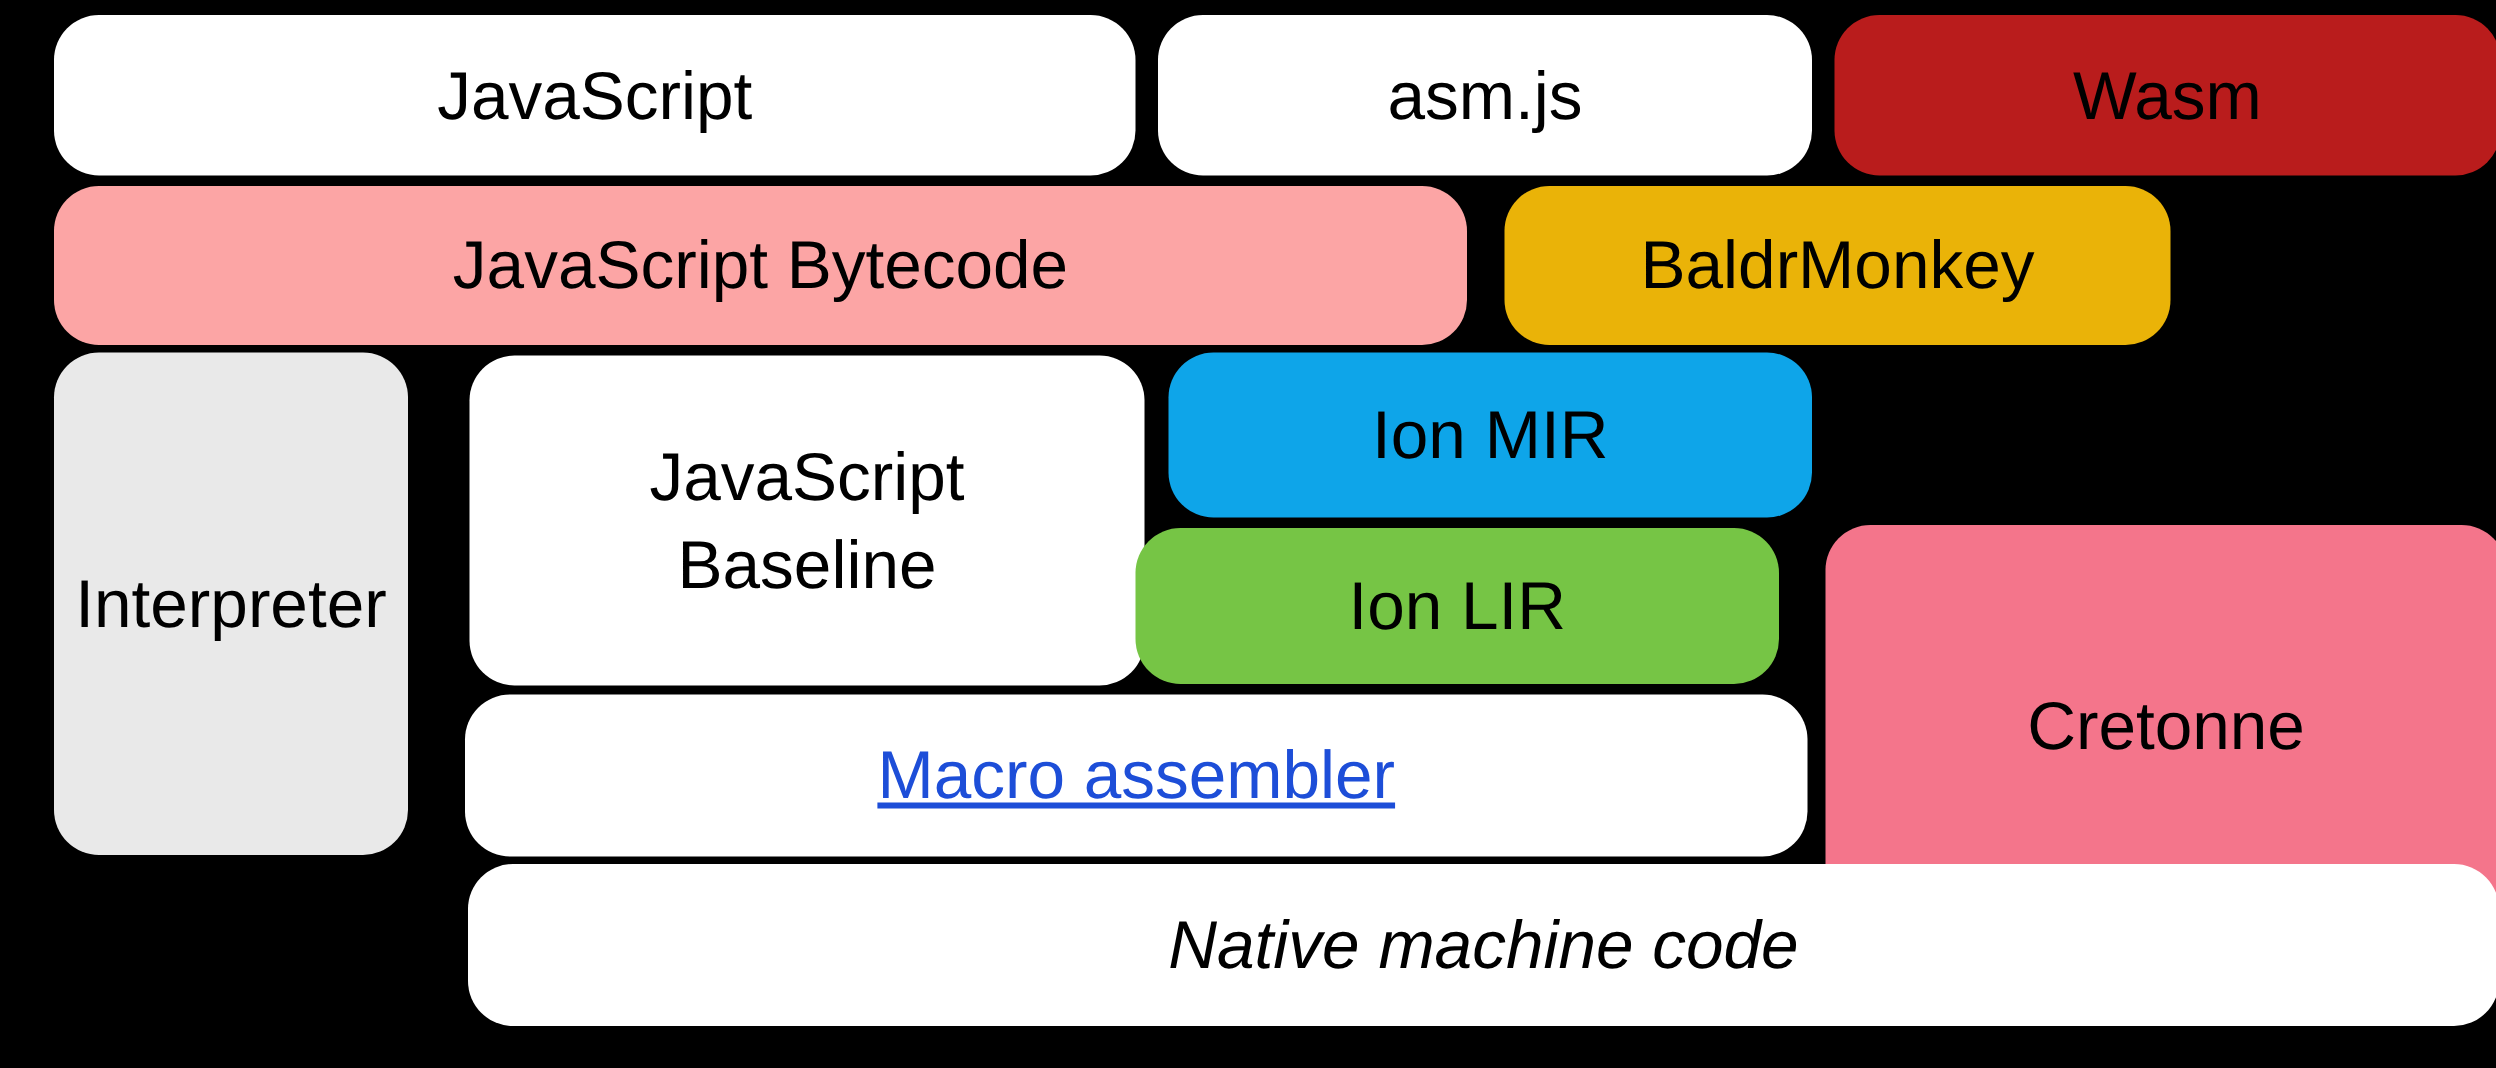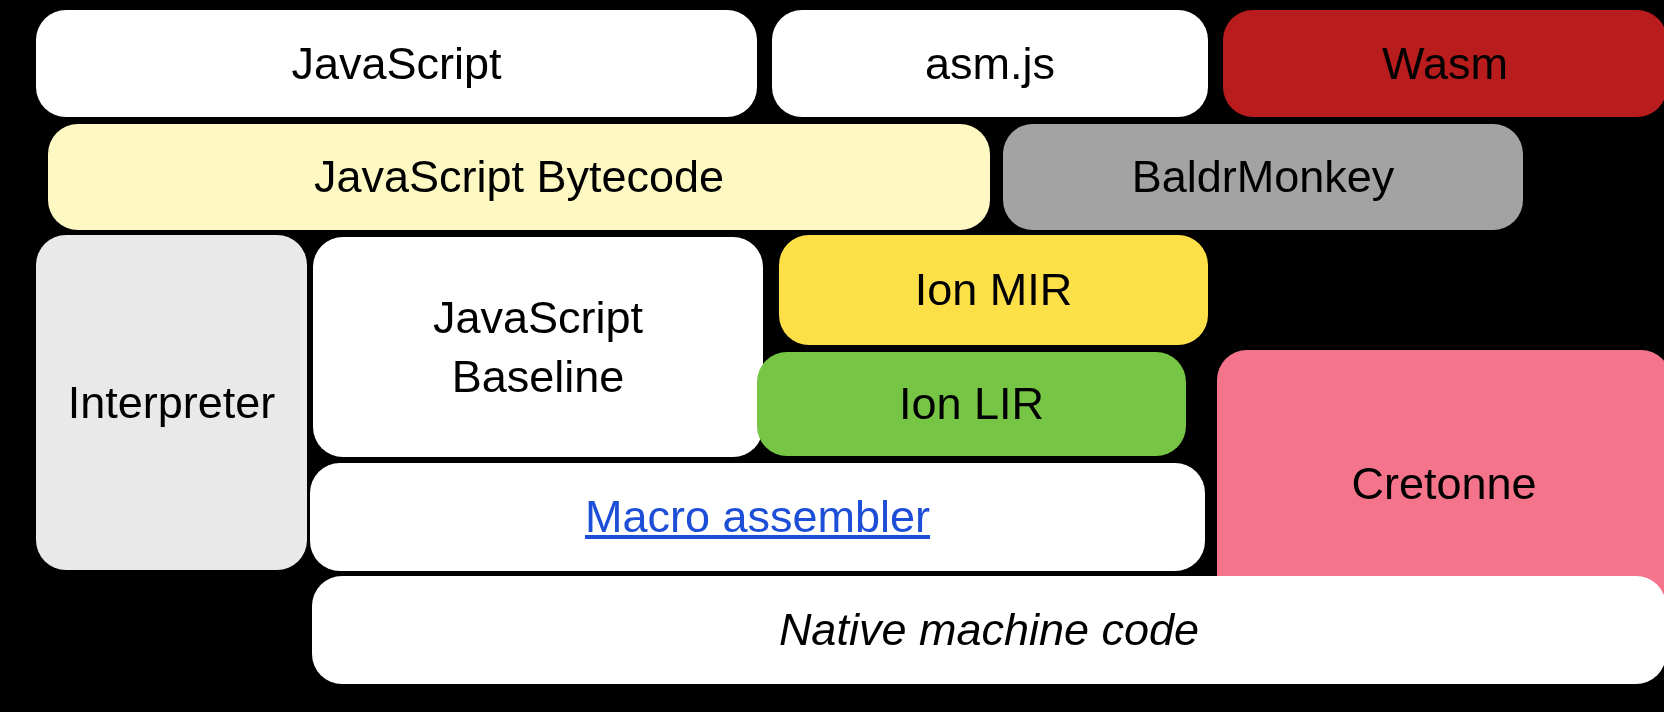--- a/index.html
+++ b/index.html
@@ -39,34 +39,34 @@
   <div>
       <div class="node" style="left: 16px; top: 10px; width: 721px; height: 107px; background: rgb(255, 255, 255);">
         <span class="node-label" style="color: rgb(0, 0, 0);">JavaScript</span>
       </div>
       <div class="node" style="left: 752px; top: 10px; width: 436px; height: 107px; background: rgb(255, 255, 255); align-items: center;">
         <span class="node-label" style="color: rgb(0, 0, 0);">asm.js</span>
       </div>
       <div class="node" style="left: 1203px; top: 10px; width: 444px; height: 107px; background: #b91c1c;">
         <span class="node-label" style="color: rgb(0, 0, 0);">Wasm</span>
       </div>
-      <div class="node" style="left: 28px; top: 124px; width: 942px; height: 106px; background: #fef9c3;">
+      <div class="node" style="left: 16px; top: 124px; width: 942px; height: 106px; background: #fca5a5;">
         <span class="node-label" style="color: rgb(0, 0, 0);">JavaScript Bytecode</span>
       </div>
-      <div class="node" style="left: 983px; top: 124px; width: 520px; height: 106px; background: #a3a3a3;">
+      <div class="node" style="left: 983px; top: 124px; width: 444px; height: 106px; background: #eab308;">
         <span class="node-label" style="color: rgb(0, 0, 0);">BaldrMonkey</span>
       </div>
-      <div class="node" style="left: 16px; top: 235px; width: 271px; height: 335px; background: rgb(233, 233, 233);">
+      <div class="node" style="left: 16px; top: 235px; width: 236px; height: 335px; background: rgb(233, 233, 233);">
         <span class="node-label" style="color: rgb(0, 0, 0);">Interpreter</span>
       </div>
       <div class="node" style="left: 293px; top: 237px; width: 450px; height: 220px; background: rgb(255, 255, 255);">
         <span class="node-label" style="color: rgb(0, 0, 0);">JavaScript
 Baseline</span>
       </div>
-      <div class="node" style="left: 759px; top: 235px; width: 429px; height: 110px; background: #fde047;">
+      <div class="node" style="left: 759px; top: 235px; width: 429px; height: 110px; background: #0ea5e9;">
         <span class="node-label" style="color: rgb(0, 0, 0);">Ion MIR</span>
       </div>
       <div class="node" style="left: 737px; top: 352px; width: 429px; height: 104px; background: rgb(118, 197, 69);">
         <span class="node-label" style="color: rgb(0, 0, 0);">Ion LIR</span>
       </div>
       <div class="node" style="left: 1197px; top: 350px; width: 454px; height: 268px; background: rgb(244, 117, 139);">
         <span class="node-label" style="color: rgb(0, 0, 0);">Cretonne</span>
       </div>
       <div class="node" style="left: 290px; top: 463px; width: 895px; height: 108px; background: rgb(255, 255, 255);">
         <span class="node-label" style="color: #1d4ed8; text-decoration: underline;">Macro assembler</span>

